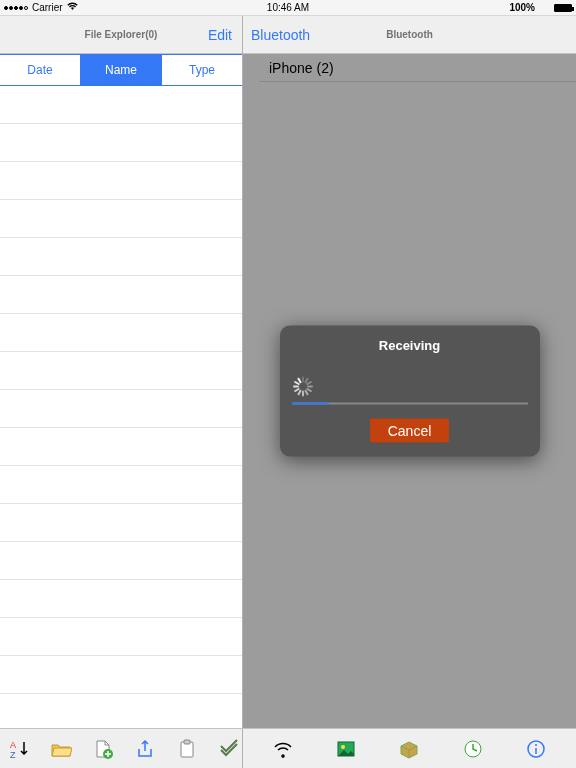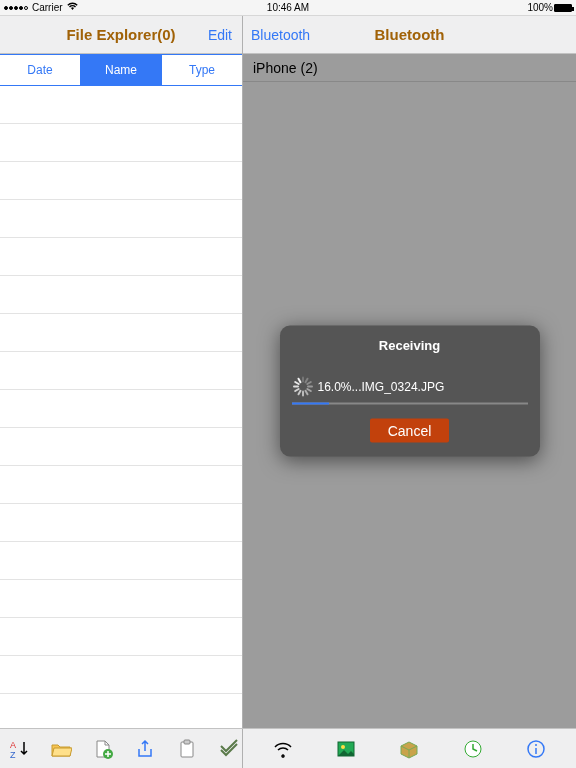--- a/index.html
+++ b/index.html
@@ -3,45 +3,45 @@
 <meta charset="utf-8">
 <style>
 * { box-sizing: border-box; margin: 0; padding: 0; font-family: -apple-system, "Helvetica Neue", Arial, sans-serif; }
 html, body { width: 576px; height: 768px; overflow: hidden; background: #fff; }
 
 .root { display: flex; flex-direction: column; width: 576px; height: 768px; }
 
 .status-bar { height: 16px; background: #f5f5f5; display: flex; align-items: center; font-size: 10px; color: #000; position: relative; border-bottom: 1px solid #d7d7d7; padding-left: 37px; }
 .status-left { position: absolute; left: 4px; display: flex; align-items: center; gap: 4px; }
 .status-center { position: absolute; left: 50%; transform: translateX(-50%); white-space: nowrap; }
-.status-right { position: absolute; right: 4px; display: flex; align-items: center; gap: 1px; }
+.status-right { position: absolute; right: 4px; display: flex; align-items: center; gap: 19px; font-weight: bold; }
 .signal-dots { display: flex; gap: 1px; }
 .signal-dot { width: 4px; height: 4px; border: 0.5px solid #000; border-radius: 50%; background:#000; }
 .signal-dot.empty { background:#fff; }
 
 .columns { flex: 1; display: flex; min-height: 0; }
 .col-left { width: 243px; display: flex; flex-direction: column; border-right: 1px solid #b0b0b0; background:#fff; }
 .col-right { flex: 1; display: flex; flex-direction: column; background:#fff; position: relative; }
 
 .nav-bar { height: 38px; background: #efeff0; display: flex; align-items: center; position: relative; border-bottom: 1px solid #c2c2c2; }
 .nav-left { position: absolute; left: 8px; color: #3478f6; font-size: 14px; }
-.nav-title { margin: 0 auto; font-weight: 600; font-size: 15px; color:#a16207; }
+.nav-title { margin: 0 auto; font-weight: 600; font-size: 10px; color:#737373; }
 .nav-right { position: absolute; right: 10px; color: #3478f6; font-size: 14px; }
 
 .seg-row { display: flex; height: 32px; }
 .seg { flex: 1; display:flex; align-items:center; justify-content:center; font-size: 12px; color:#3478f6; border-right: 1px solid #3478f6; border-bottom: 1px solid #3478f6; border-top: 1px solid #3478f6; background:#fff; }
 .seg:last-child { border-right: none; }
 .seg.active { background:#3478f6; color:#fff; }
 
 .list-area { flex:1; overflow:hidden; }
 .list-row { height: 38px; border-bottom: 1px solid #e3e3e3; }
 
 
 .right-body { flex:1; background:#9c9c9c; position:relative; }
-.device-header { height: 28px; background:#9c9c9c; color:#000; font-size:14px; padding-left:10px; display:flex; align-items:center; border-bottom:1px solid #888; }
+.device-header { height: 28px; background:#9c9c9c; color:#000; font-size:14px; padding-left:10px; display:flex; align-items:center; border-bottom:1px solid #888;margin-left:16px; }
 
 
 .modal { position:absolute; left:50%; top:50%; transform:translate(-50%,-50%); width: 260px; background:#555; border-radius:10px; padding:12px; color:#fff; box-shadow:0 4px 20px rgba(0,0,0,0.5); }
 .modal-title { text-align:center; font-weight:600; font-size:13px; margin-bottom:24px; }
 .modal-row { display:flex; align-items:center; gap:6px; font-size:12px; }
 .spinner { width:20px; height:20px; position:relative; }
 .spinner span { position:absolute; left:50%; top:0; width:2px; height:6px; background:#fff; transform-origin: 1px 10px; opacity:0.5; border-radius:1px;}
 .progress-track { height:2px; background:#888; margin-top:6px; position:relative; }
 .progress-fill { position:absolute; left:0; top:0; height:100%; background:#3478f6; }
 .modal-btn { display:block; margin:14px auto 2px; background:#c2410c; color:#fff; border:none; padding:4px 18px; font-size:14px; border-radius:2px; }
@@ -134,21 +134,20 @@
                 <span style="transform: rotate(90deg); opacity: 0.4;"></span>
                 <span style="transform: rotate(120deg); opacity: 0.47;"></span>
                 <span style="transform: rotate(150deg); opacity: 0.53;"></span>
                 <span style="transform: rotate(180deg); opacity: 0.6;"></span>
                 <span style="transform: rotate(210deg); opacity: 0.67;"></span>
                 <span style="transform: rotate(240deg); opacity: 0.73;"></span>
                 <span style="transform: rotate(270deg); opacity: 0.8;"></span>
                 <span style="transform: rotate(300deg); opacity: 0.87;"></span>
                 <span style="transform: rotate(330deg); opacity: 0.93;"></span>
               </div>
-            <span>16.0%...IMG_0324.JPG</span>
           </div>
           <div class="progress-track">
             <div class="progress-fill" id="pfill" style="width: 16%;"></div>
           </div>
           <button class="modal-btn">Cancel</button>
         </div>
       </div>
     </div>
   </div>
 

